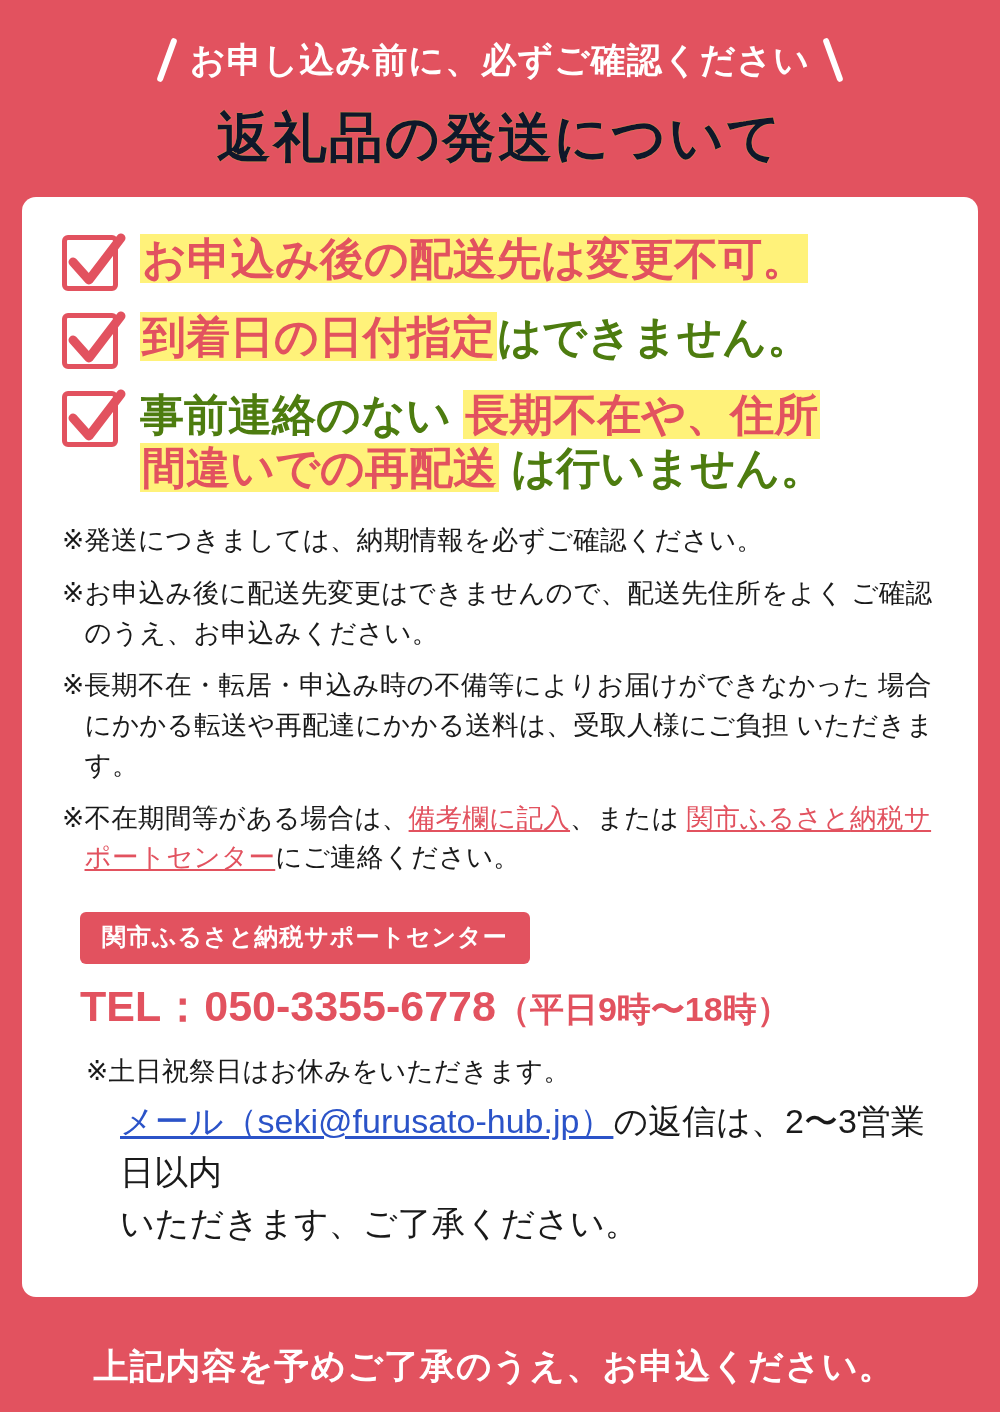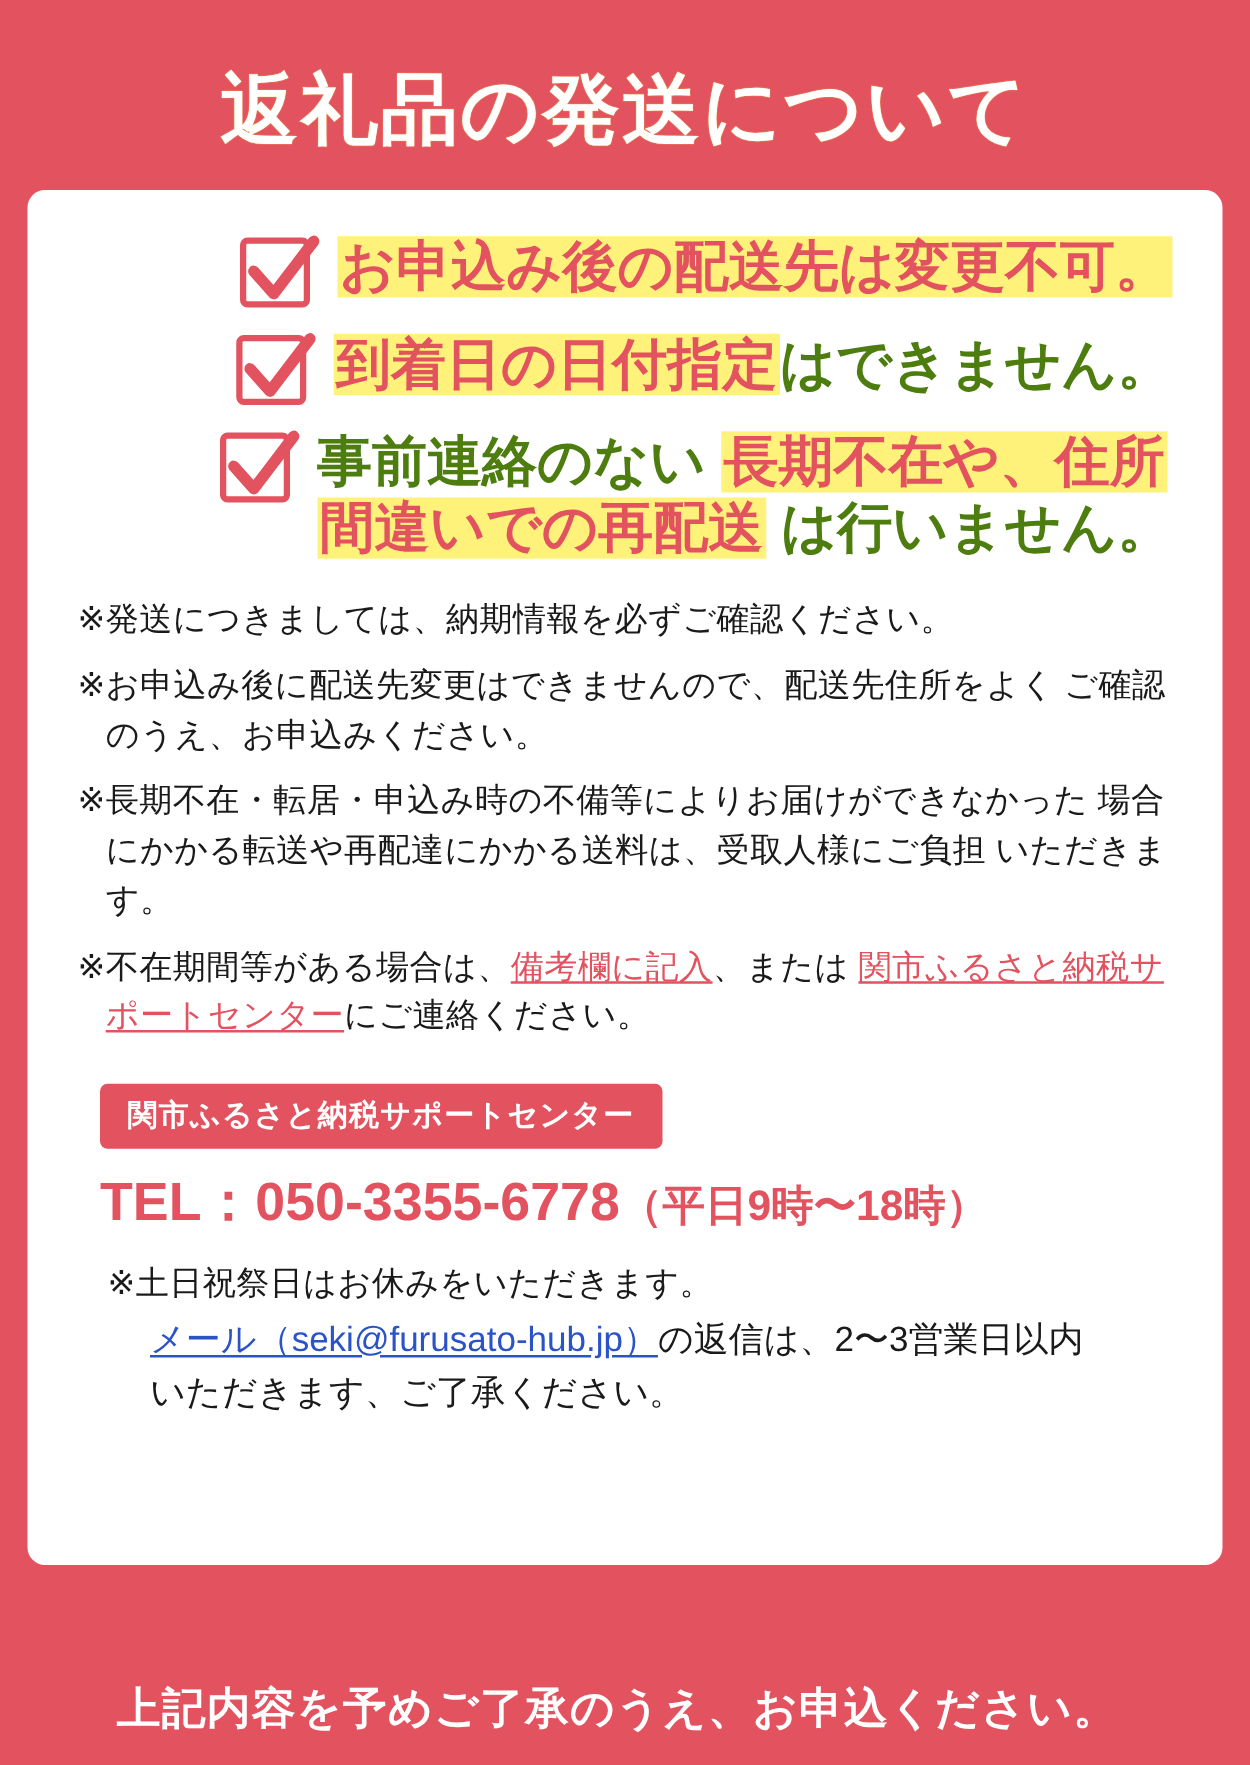--- a/index.html
+++ b/index.html
@@ -35,43 +35,42 @@
   .slash {
     display: inline-block;
     width: 6px;
     height: 46px;
     background: #ffffff;
     border-radius: 3px;
   }
   .slash.left { transform: rotate(20deg); }
   .slash.right { transform: rotate(-20deg); }
   .headline {
-    color: #ffffff;
-    font-size: 62px;
+    color: #0f172a;
+    font-size: 54px;
     font-weight: bold;
     letter-spacing: 2px;
     margin-top: 14px;
     text-shadow: 0 0 1px #ffe352;
   }
   
   .card {
     margin-top: 22px;
     background: #ffffff;
     border-radius: 14px;
     height: 1100px;
     padding: 34px 40px 10px 40px;
     position: relative;
   }
   
   .checklist { margin-bottom: 16px; }
   .check-row {
     display: flex;
     align-items: flex-start;
     margin-bottom: 18px;
-    justify-content: flex-end;
   }
   .check-box {
     flex: 0 0 auto;
     width: 56px;
     height: 56px;
     border: 5px solid #e2525f;
     border-radius: 6px;
     margin-right: 22px;
     margin-top: 4px;
     position: relative;
@@ -124,21 +123,21 @@
     margin-top: 14px;
     color: #e2525f;
     font-weight: bold;
     font-size: 43px;
     letter-spacing: 0px;
   }
   .tel .paren { font-size: 34px; }
   .tel-notes { margin-top: 16px; padding-left: 6px; }
   .tel-notes .note { margin-bottom: 4px; }
   .mail-line {
-    font-size: 28px;
+    font-size: 34px;
     line-height: 1.5;
     color: #1a1a1a;
     padding-left: 34px;
   }
   .mail-link {
     color: #2b53c8;
     text-decoration: underline;
     text-underline-offset: 3px;
   }
   
@@ -153,20 +152,25 @@
     font-weight: bold;
     letter-spacing: 1px;
   }
 </style>
 </head>
 <body>
 
 <div class="poster">
 
   <div class="header">
+    <div class="eyebrow">
+      <span class="slash left"></span>
+      <span>お申し込み前に、必ずご確認ください</span>
+      <span class="slash right"></span>
+    </div>
     <div class="headline">返礼品の発送について</div>
   </div>
 
   <div class="card">
 
     <div class="checklist">
 
       <div class="check-row">
         <div class="check-box">
           <svg width="66" height="66" viewBox="0 0 66 66" aria-hidden="true">

